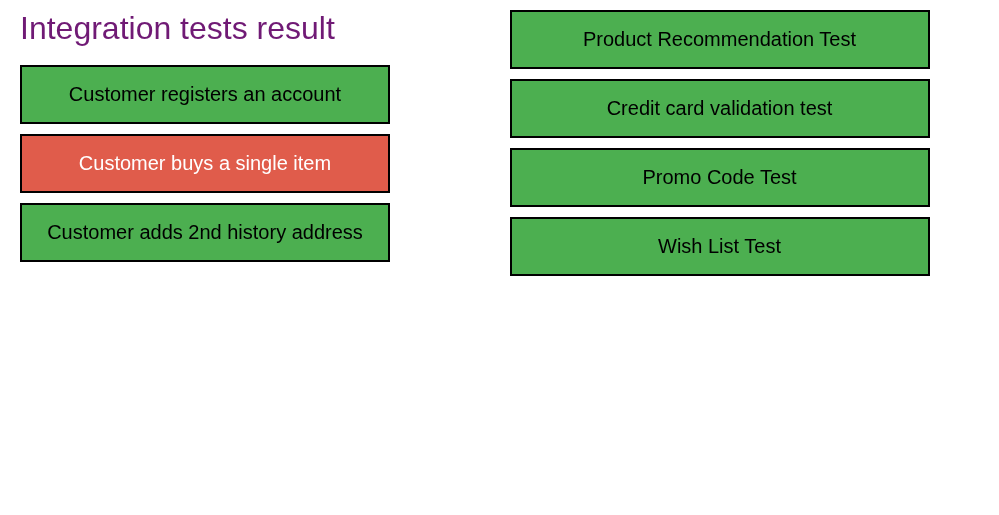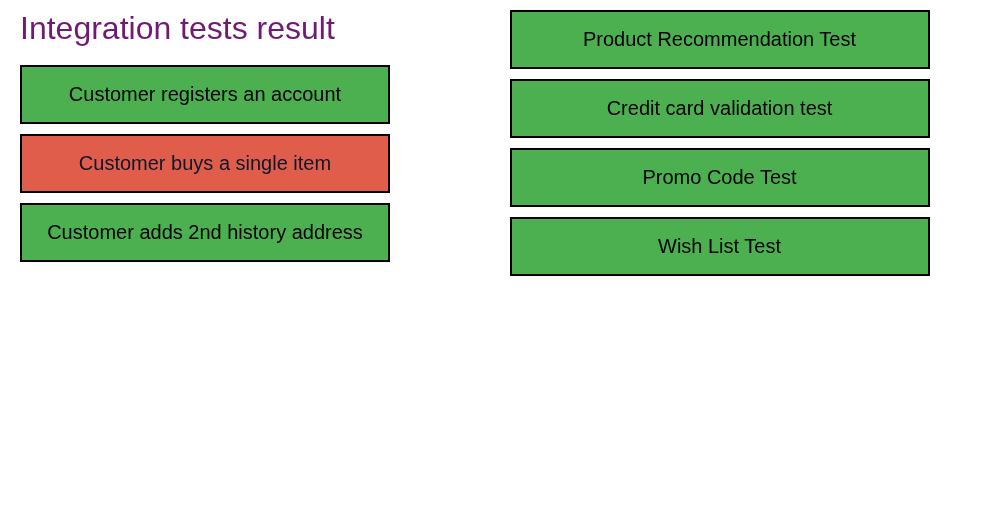--- a/index.html
+++ b/index.html
@@ -51,21 +51,21 @@
       min-height: 52px;
     }
 
     .test-item.pass {
       background-color: #4caf50;
       color: #000000;
     }
 
     .test-item.fail {
       background-color: #e05c4b;
-      color: #0f172a;
+      color: #ffffff;
     }
 
     .integration-section .test-item {
       max-width: 370px;
     }
 
     .unit-section .test-item {
       max-width: 420px;
     }
   </style>

